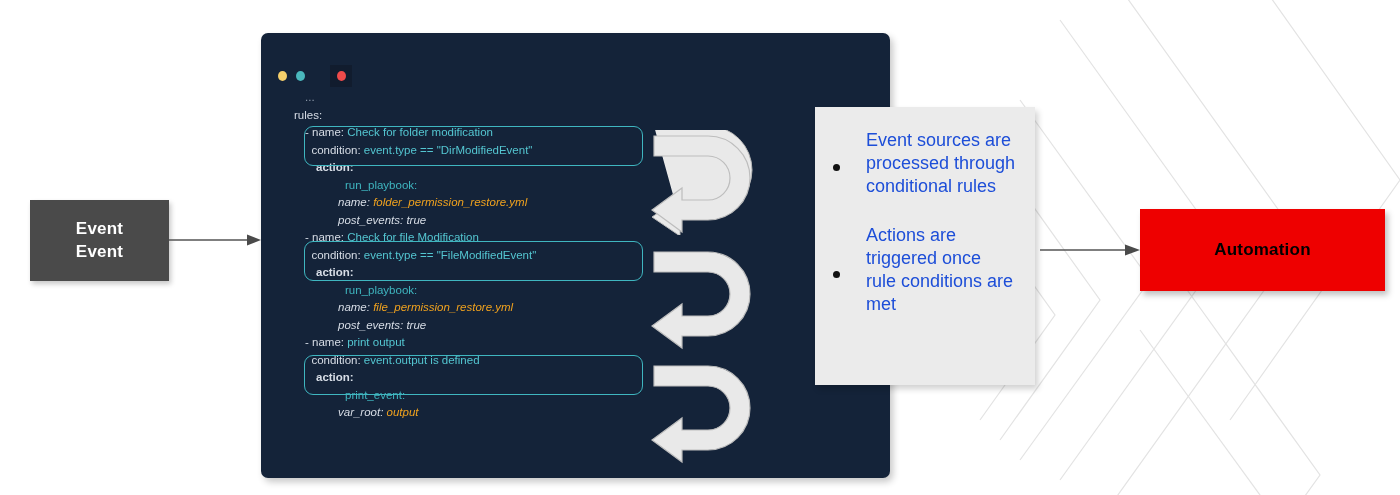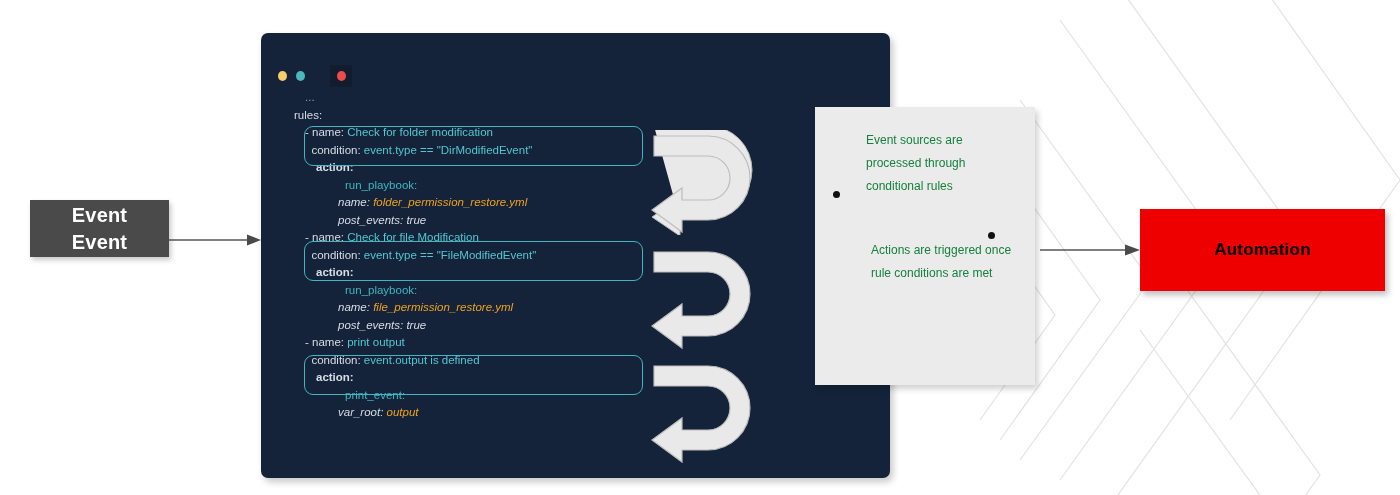--- a/index.html
+++ b/index.html
@@ -25,29 +25,29 @@
     width: 1400px; height: 495px;
     pointer-events: none;
   }
 
   
   #event-source-box {
     position: absolute;
     left: 30px;
     top: 200px;
     width: 139px;
-    height: 57px;
+    height: 81px;
     background: #4a4a4a;
     color: #ffffff;
     display: flex;
     align-items: center;
     justify-content: center;
     text-align: center;
     font-weight: bold;
-    font-size: 20px;
+    font-size: 17px;
     line-height: 1.35;
     letter-spacing: .2px;
     box-shadow: 2px 3px 5px rgba(0,0,0,.22);
   }
 
   
   #automation-box {
     position: absolute;
     left: 1140px;
     top: 209px;
@@ -144,27 +144,27 @@
     top: 107px;
     width: 220px;
     height: 278px;
     background: #ebebeb;
     box-shadow: 3px 4px 6px rgba(0,0,0,.18);
     box-sizing: border-box;
     padding: 22px 14px 14px 18px;
   }
   .bullet-item {
     display: flex;
-    align-items: flex-end;
+    align-items: center;
     margin-bottom: 26px;
-    color: #15803d;
-    font-size: 12px;
+    color: #1d4ed8;
+    font-size: 18px;
     line-height: 23px;
   }
-  .bullet-item:last-child { margin-bottom: 8px; flex-direction: column; }
+  .bullet-item:last-child { margin-bottom: 8px; }
   .bullet-dot {
     flex: 0 0 auto;
     width: 7px; height: 7px;
     border-radius: 50%;
     background: #111111;
     margin-top: 8px;
     margin-right: 26px;
   }
   .bullet-text { max-width: 150px; }
 </style>

